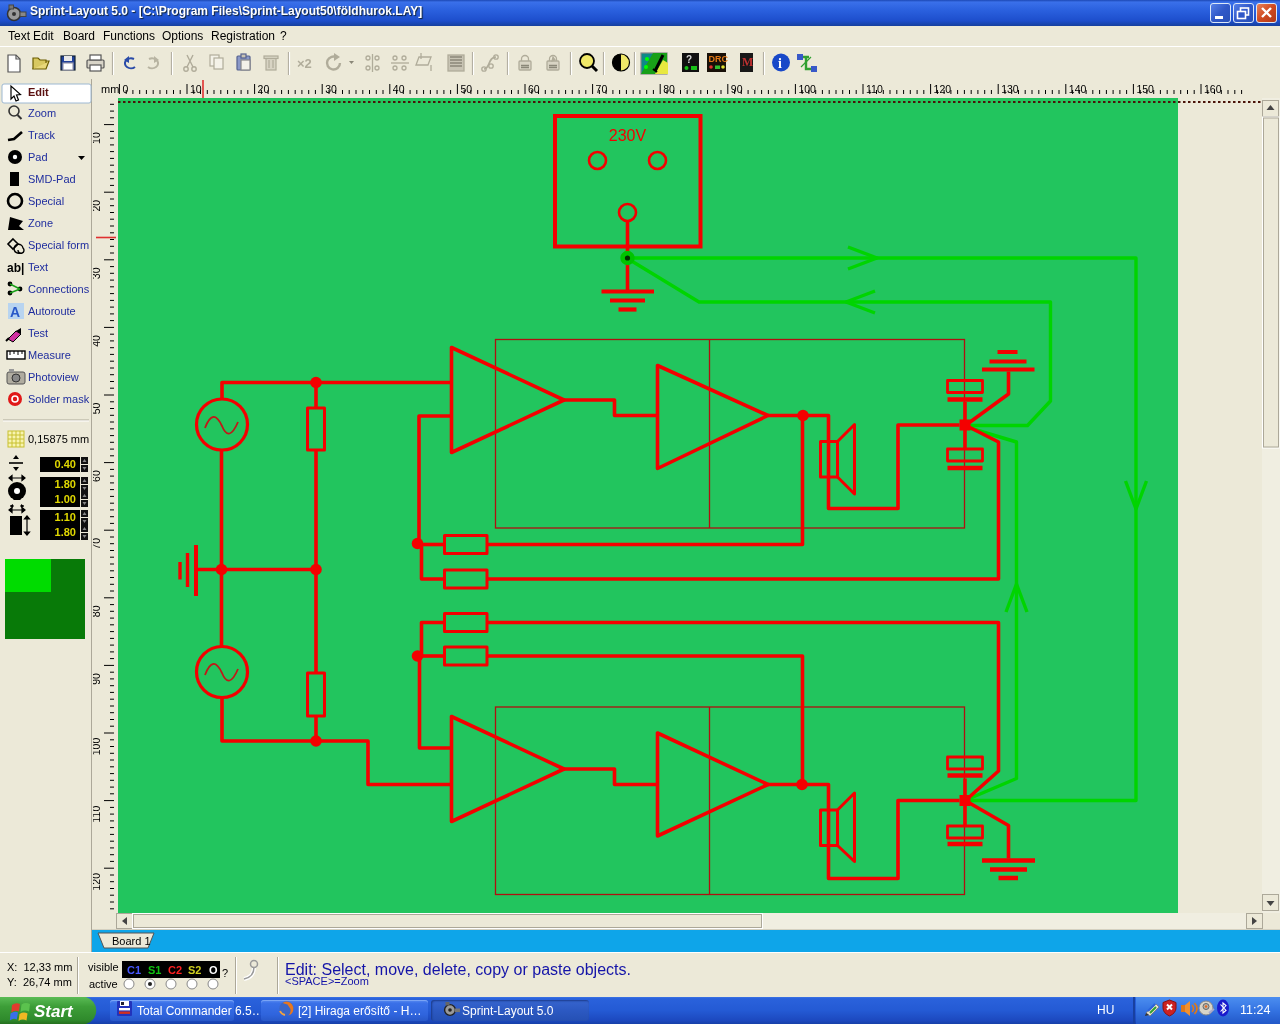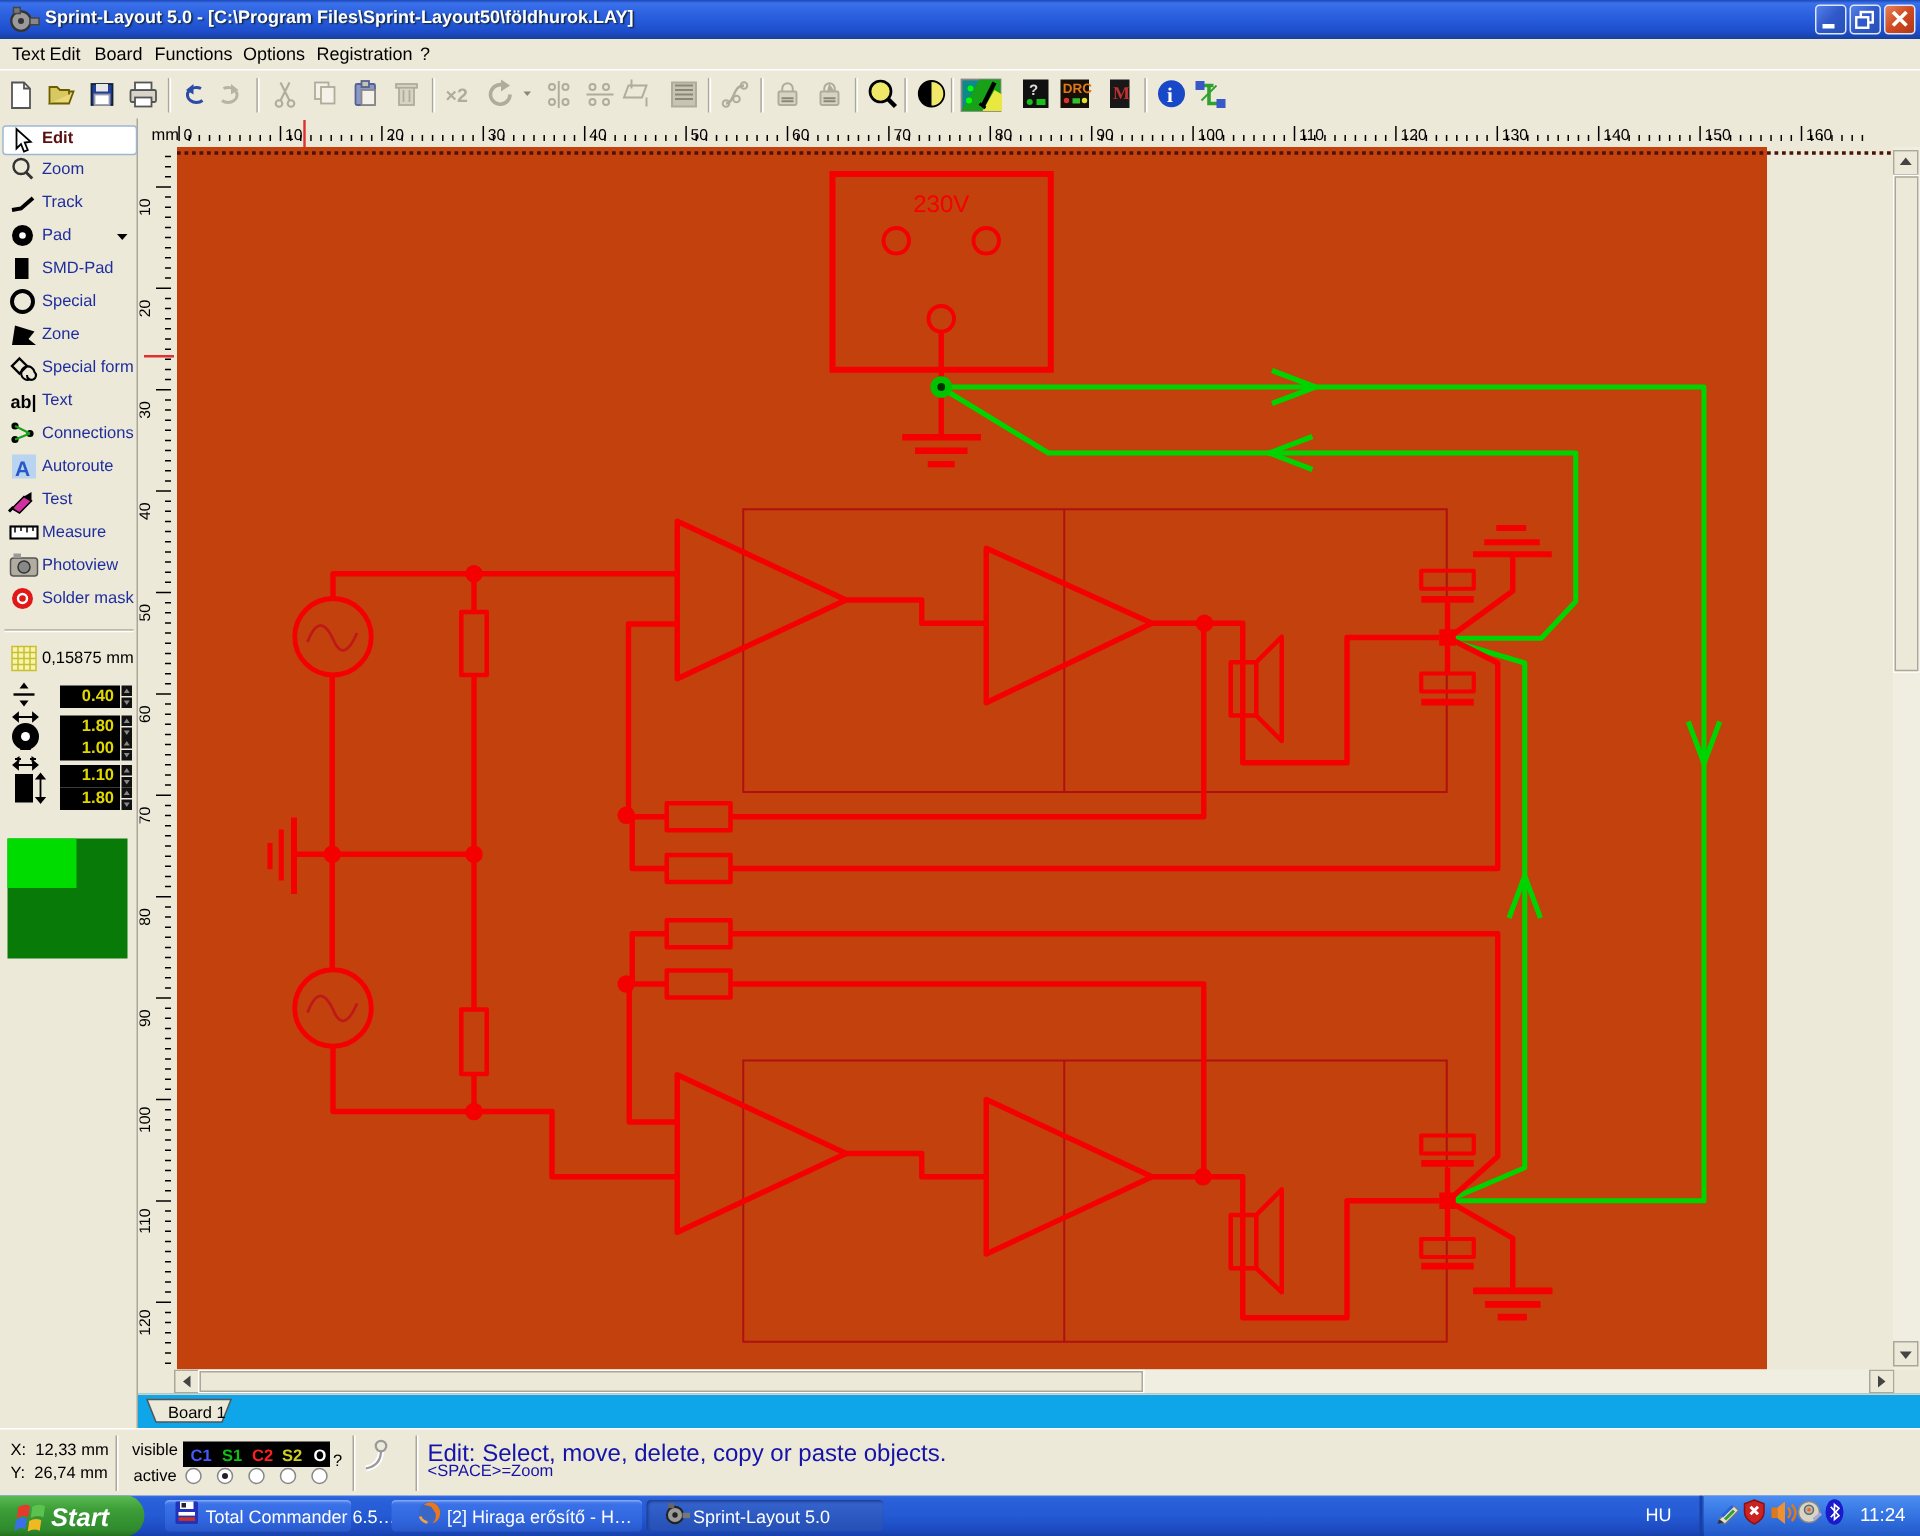--- a/index.html
+++ b/index.html
@@ -9,21 +9,21 @@
 #btn-min,#btn-max{background:linear-gradient(135deg,#5580e8 0%,#3058c8 50%,#2850b8 100%)}
 #btn-close{background:linear-gradient(135deg,#e8825a 0%,#d04a20 50%,#b03818 100%)}
 #menubar{left:0;top:26px;width:1280px;height:20px;background:#ece9d8}
 .menuitem{position:absolute;top:3px;font-size:12px;color:#000}
 #toolbar{left:0;top:46px;width:1280px;height:33px;background:#ece9d8;border-top:1px solid #fff}
 #leftpanel{left:0;top:79px;width:92px;height:873px;background:#ece9d8;border-right:1px solid #aca899}
 .tool{position:absolute;left:0;width:92px;height:22px;font-size:11px;color:#1f2d9e}
 .tool .lbl{position:absolute;left:28px;top:5px}
 #ruler-top{left:93px;top:79px;width:1187px;height:19px;background:#ece9d8}
 #ruler-left{left:93px;top:98px;width:25px;height:815px;background:#ece9d8}
-#canvas{left:118px;top:98px;width:1060px;height:815px;background:#c2410c}
+#canvas{left:118px;top:98px;width:1060px;height:815px;background:#22c55e}
 #vscroll{left:1262px;top:98px;width:18px;height:815px;background:#f1efe2}
 #hscroll{left:116px;top:913px;width:1147px;height:16px;background:#f1efe2}
 #tabrow{left:92px;top:929px;width:1188px;height:23px;background:#0ea5e9;border-top:1px solid #d4d0c0}
 #statusbar{left:0;top:952px;width:1280px;height:45px;background:#ece9d8;border-top:1px solid #fff}
 #taskbar{left:0;top:997px;width:1280px;height:27px;background:linear-gradient(180deg,#3c74e4 0%,#2a62dc 6%,#245ad4 50%,#1c48be 88%,#1640a8 100%)}
 .numf{width:40px;height:15px;background:#000;color:#e0d800;font-size:11px;font-weight:bold;text-align:right;padding:1px 4px 0 0;font-family:"Liberation Sans",sans-serif}
 .taskbtn{position:absolute;top:3px;height:21px;border-radius:3px;color:#fff;font-size:12px;background:linear-gradient(180deg,#5b8df2 0%,#3a70e8 15%,#2f64dd 70%,#2858c8 100%);box-shadow:inset 0 1px 0 #7aa4f5}
 </style></head><body>
 <div class="abs" id="titlebar"></div>
 <svg class="abs" style="left:5px;top:4px" width="22" height="19">

